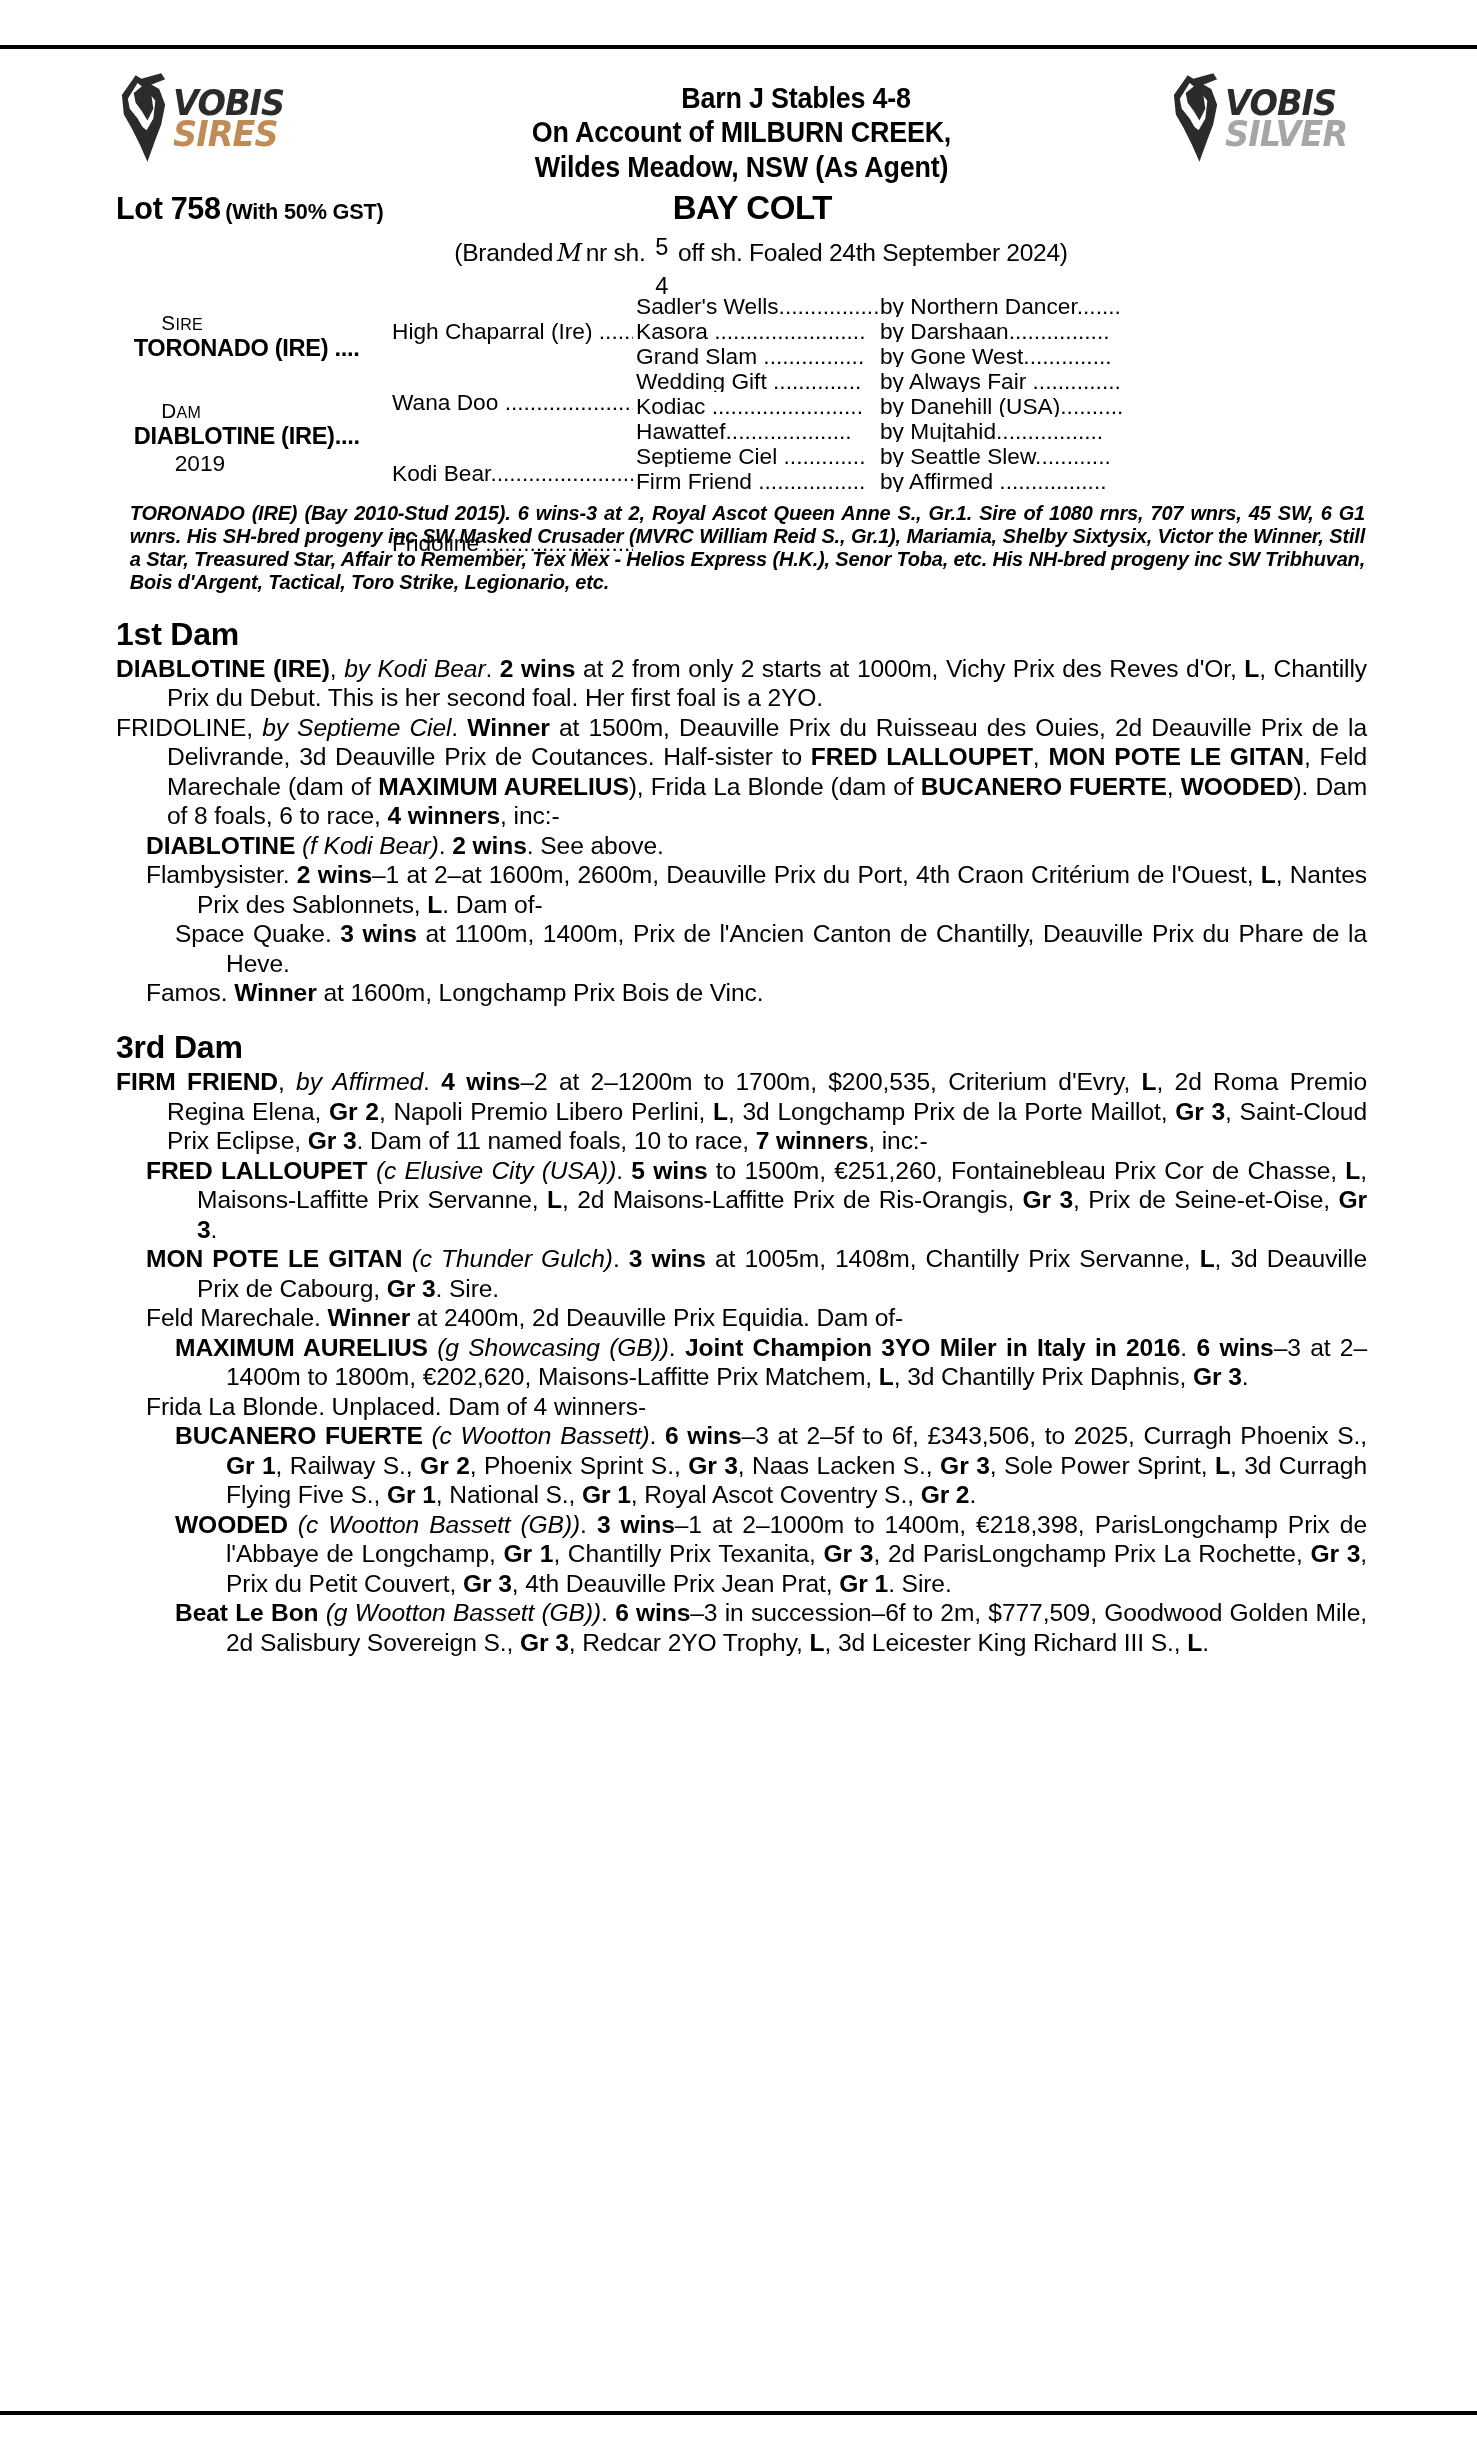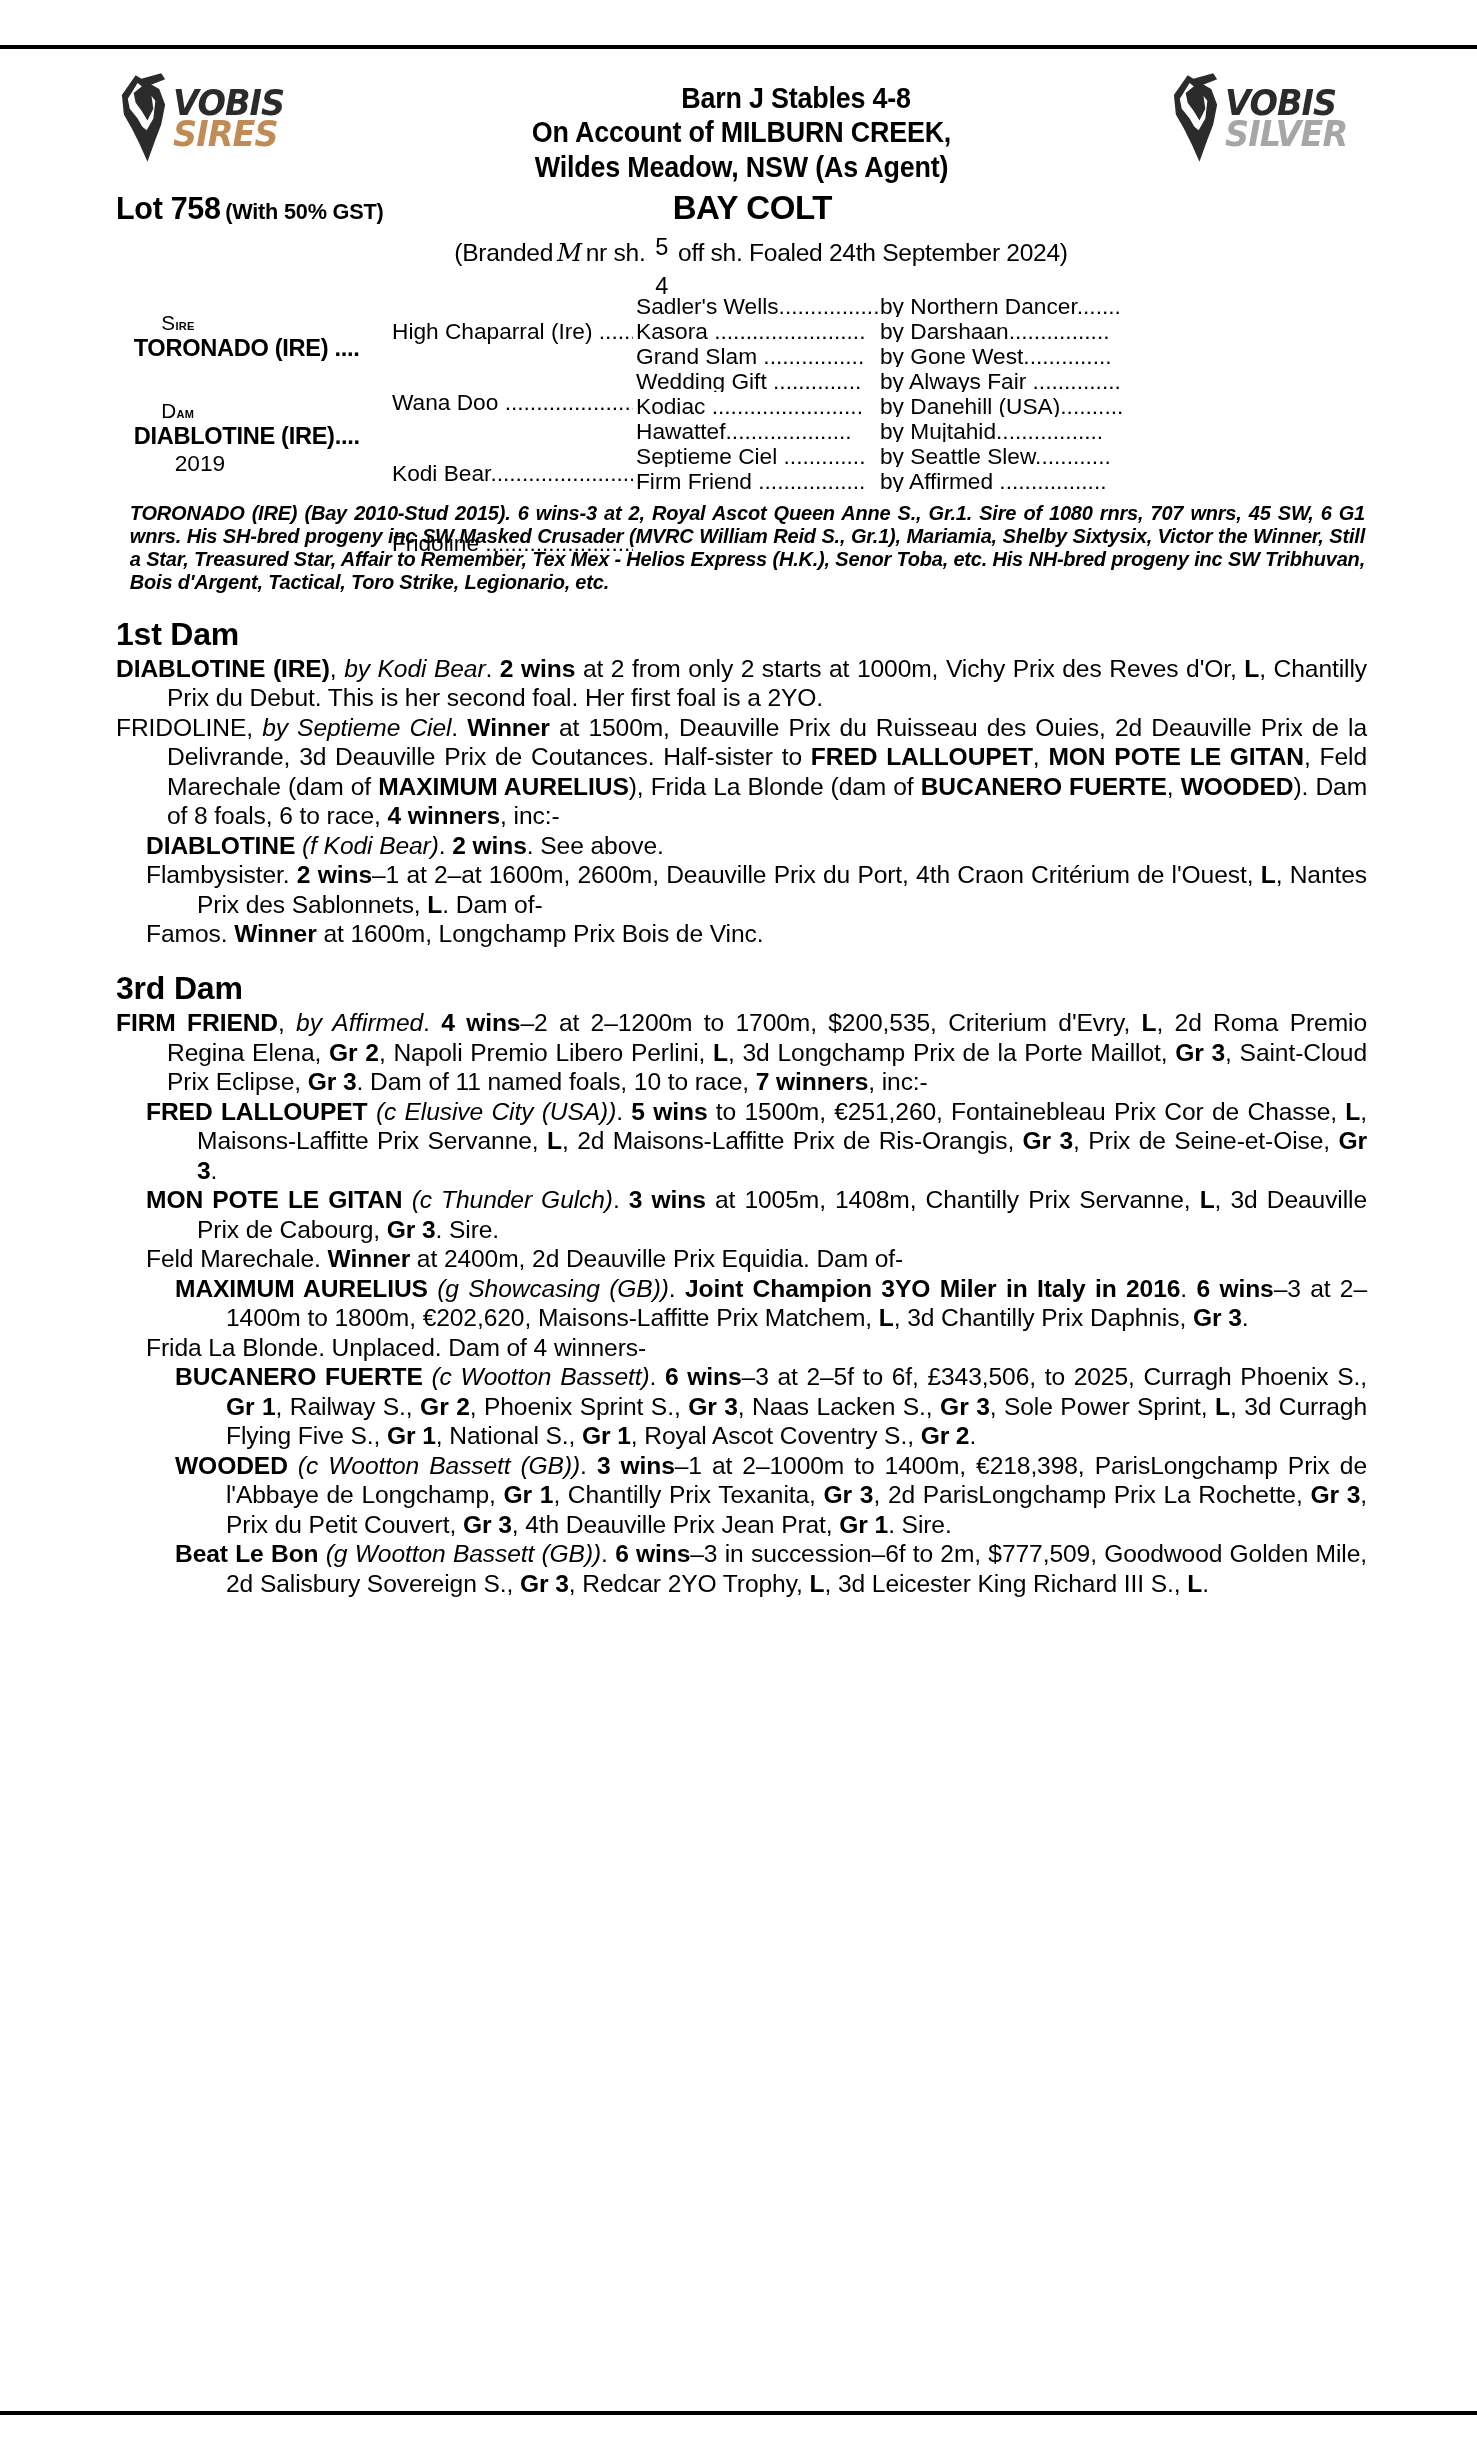--- a/index.html
+++ b/index.html
@@ -177,21 +177,21 @@
     top: 0;
     width: 251px;
   }
   .ped-sire-block { position: absolute; top: 15.8px; left: 0; width: 254px; }
   .ped-dam-block  { position: absolute; top: 104px; left: 0; width: 254px; }
   .ped-tag {
     font-size: 20.7px;
     letter-spacing: 0.3px;
     padding-left: 27.6px;
   }
-  .ped-tag .smallcap { font-size: 11px; font-weight: bold; }
+  .ped-tag .smallcap { font-size: 16px; }
   .ped-name {
     font-weight: bold;
     font-size: 23.6px;
     letter-spacing: -0.3px;
     white-space: nowrap;
   }
   .ped-year { padding-left: 41px; font-size: 22.7px; }
 
   .ped-col-b {
     position: absolute;
@@ -397,20 +397,21 @@
     </div>
 
     <div class="sire-blurb">TORONADO (IRE) (Bay 2010-Stud 2015). 6 wins-3 at 2, Royal Ascot Queen Anne S., Gr.1. Sire of 1080 rnrs, 707 wnrs, 45 SW, 6 G1 wnrs. His SH-bred progeny inc SW Masked Crusader (MVRC William Reid S., Gr.1), Mariamia, Shelby Sixtysix, Victor the Winner, Still a Star, Treasured Star, Affair to Remember, Tex Mex - Helios Express (H.K.), Senor Toba, etc. His NH-bred progeny inc SW Tribhuvan, Bois d'Argent, Tactical, Toro Strike, Legionario, etc.</div>
 
     <div id="dam-sections">
         <div class="dam-head">1st Dam</div>
         <div class="para hang1"><b>DIABLOTINE (IRE)</b><span>, </span><i>by Kodi Bear</i><span>. </span><b>2 wins</b><span> at 2 from only 2 starts at 1000m, Vichy Prix des Reves d'Or, </span><b>L</b><span>, Chantilly Prix du Debut. This is her second foal. Her first foal is a 2YO.</span></div>
         <div class="para hang1"><span>FRIDOLINE, </span><i>by Septieme Ciel</i><span>. </span><b>Winner</b><span> at 1500m, Deauville Prix du Ruisseau des Ouies, 2d Deauville Prix de la Delivrande, 3d Deauville Prix de Coutances. Half-sister to </span><b>FRED LALLOUPET</b><span>, </span><b>MON POTE LE GITAN</b><span>, Feld Marechale (dam of </span><b>MAXIMUM AURELIUS</b><span>), Frida La Blonde (dam of </span><b>BUCANERO FUERTE</b><span>, </span><b>WOODED</b><span>). Dam of 8 foals, 6 to race, </span><b>4 winners</b><span>, inc:-</span></div>
         <div class="para hang2"><b>DIABLOTINE </b><i>(f Kodi Bear)</i><span>. </span><b>2 wins</b><span>. See above.</span></div>
         <div class="para hang2"><span>Flambysister. </span><b>2 wins</b><span>–1 at 2–at 1600m, 2600m, Deauville Prix du Port, 4th Craon Critérium de l'Ouest, </span><b>L</b><span>, Nantes Prix des Sablonnets, </span><b>L</b><span>. Dam of-</span></div>
+        <div class="para hang3"><span>Space Quake. </span><b>3 wins</b><span> at 1100m, 1400m, Prix de l'Ancien Canton de Chantilly, Deauville Prix du Phare de la Heve.</span></div>
         <div class="para hang2"><span>Famos. </span><b>Winner</b><span> at 1600m, Longchamp Prix Bois de Vinc.</span></div>
         <div class="dam-head">3rd Dam</div>
         <div class="para hang1"><b>FIRM FRIEND</b><span>, </span><i>by Affirmed</i><span>. </span><b>4 wins</b><span>–2 at 2–1200m to 1700m, $200,535, Criterium d'Evry, </span><b>L</b><span>, 2d Roma Premio Regina Elena, </span><b>Gr 2</b><span>, Napoli Premio Libero Perlini, </span><b>L</b><span>, 3d Longchamp Prix de la Porte Maillot, </span><b>Gr 3</b><span>, Saint-Cloud Prix Eclipse, </span><b>Gr 3</b><span>. Dam of 11 named foals, 10 to race, </span><b>7 winners</b><span>, inc:-</span></div>
         <div class="para hang2"><b>FRED LALLOUPET </b><i>(c Elusive City (USA))</i><span>. </span><b>5 wins</b><span> to 1500m, €251,260, Fontainebleau Prix Cor de Chasse, </span><b>L</b><span>, Maisons-Laffitte Prix Servanne, </span><b>L</b><span>, 2d Maisons-Laffitte Prix de Ris-Orangis, </span><b>Gr 3</b><span>, Prix de Seine-et-Oise, </span><b>Gr 3</b><span>.</span></div>
         <div class="para hang2"><b>MON POTE LE GITAN </b><i>(c Thunder Gulch)</i><span>. </span><b>3 wins</b><span> at 1005m, 1408m, Chantilly Prix Servanne, </span><b>L</b><span>, 3d Deauville Prix de Cabourg, </span><b>Gr 3</b><span>. Sire.</span></div>
         <div class="para hang2"><span>Feld Marechale. </span><b>Winner</b><span> at 2400m, 2d Deauville Prix Equidia. Dam of-</span></div>
         <div class="para hang3"><b>MAXIMUM AURELIUS </b><i>(g Showcasing (GB))</i><span>. </span><b>Joint Champion 3YO Miler in Italy in 2016</b><span>. </span><b>6 wins</b><span>–3 at 2–1400m to 1800m, €202,620, Maisons-Laffitte Prix Matchem, </span><b>L</b><span>, 3d Chantilly Prix Daphnis, </span><b>Gr 3</b><span>.</span></div>
         <div class="para hang2"><span>Frida La Blonde. Unplaced. Dam of 4 winners-</span></div>
         <div class="para hang3"><b>BUCANERO FUERTE </b><i>(c Wootton Bassett)</i><span>. </span><b>6 wins</b><span>–3 at 2–5f to 6f, £343,506, to 2025, Curragh Phoenix S., </span><b>Gr 1</b><span>, Railway S., </span><b>Gr 2</b><span>, Phoenix Sprint S., </span><b>Gr 3</b><span>, Naas Lacken S., </span><b>Gr 3</b><span>, Sole Power Sprint, </span><b>L</b><span>, 3d Curragh Flying Five S., </span><b>Gr 1</b><span>, National S., </span><b>Gr 1</b><span>, Royal Ascot Coventry S., </span><b>Gr 2</b><span>.</span></div>
         <div class="para hang3"><b>WOODED </b><i>(c Wootton Bassett (GB))</i><span>. </span><b>3 wins</b><span>–1 at 2–1000m to 1400m, €218,398, ParisLongchamp Prix de l'Abbaye de Longchamp, </span><b>Gr 1</b><span>, Chantilly Prix Texanita, </span><b>Gr 3</b><span>, 2d ParisLongchamp Prix La Rochette, </span><b>Gr 3</b><span>, Prix du Petit Couvert, </span><b>Gr 3</b><span>, 4th Deauville Prix Jean Prat, </span><b>Gr 1</b><span>. Sire.</span></div>

